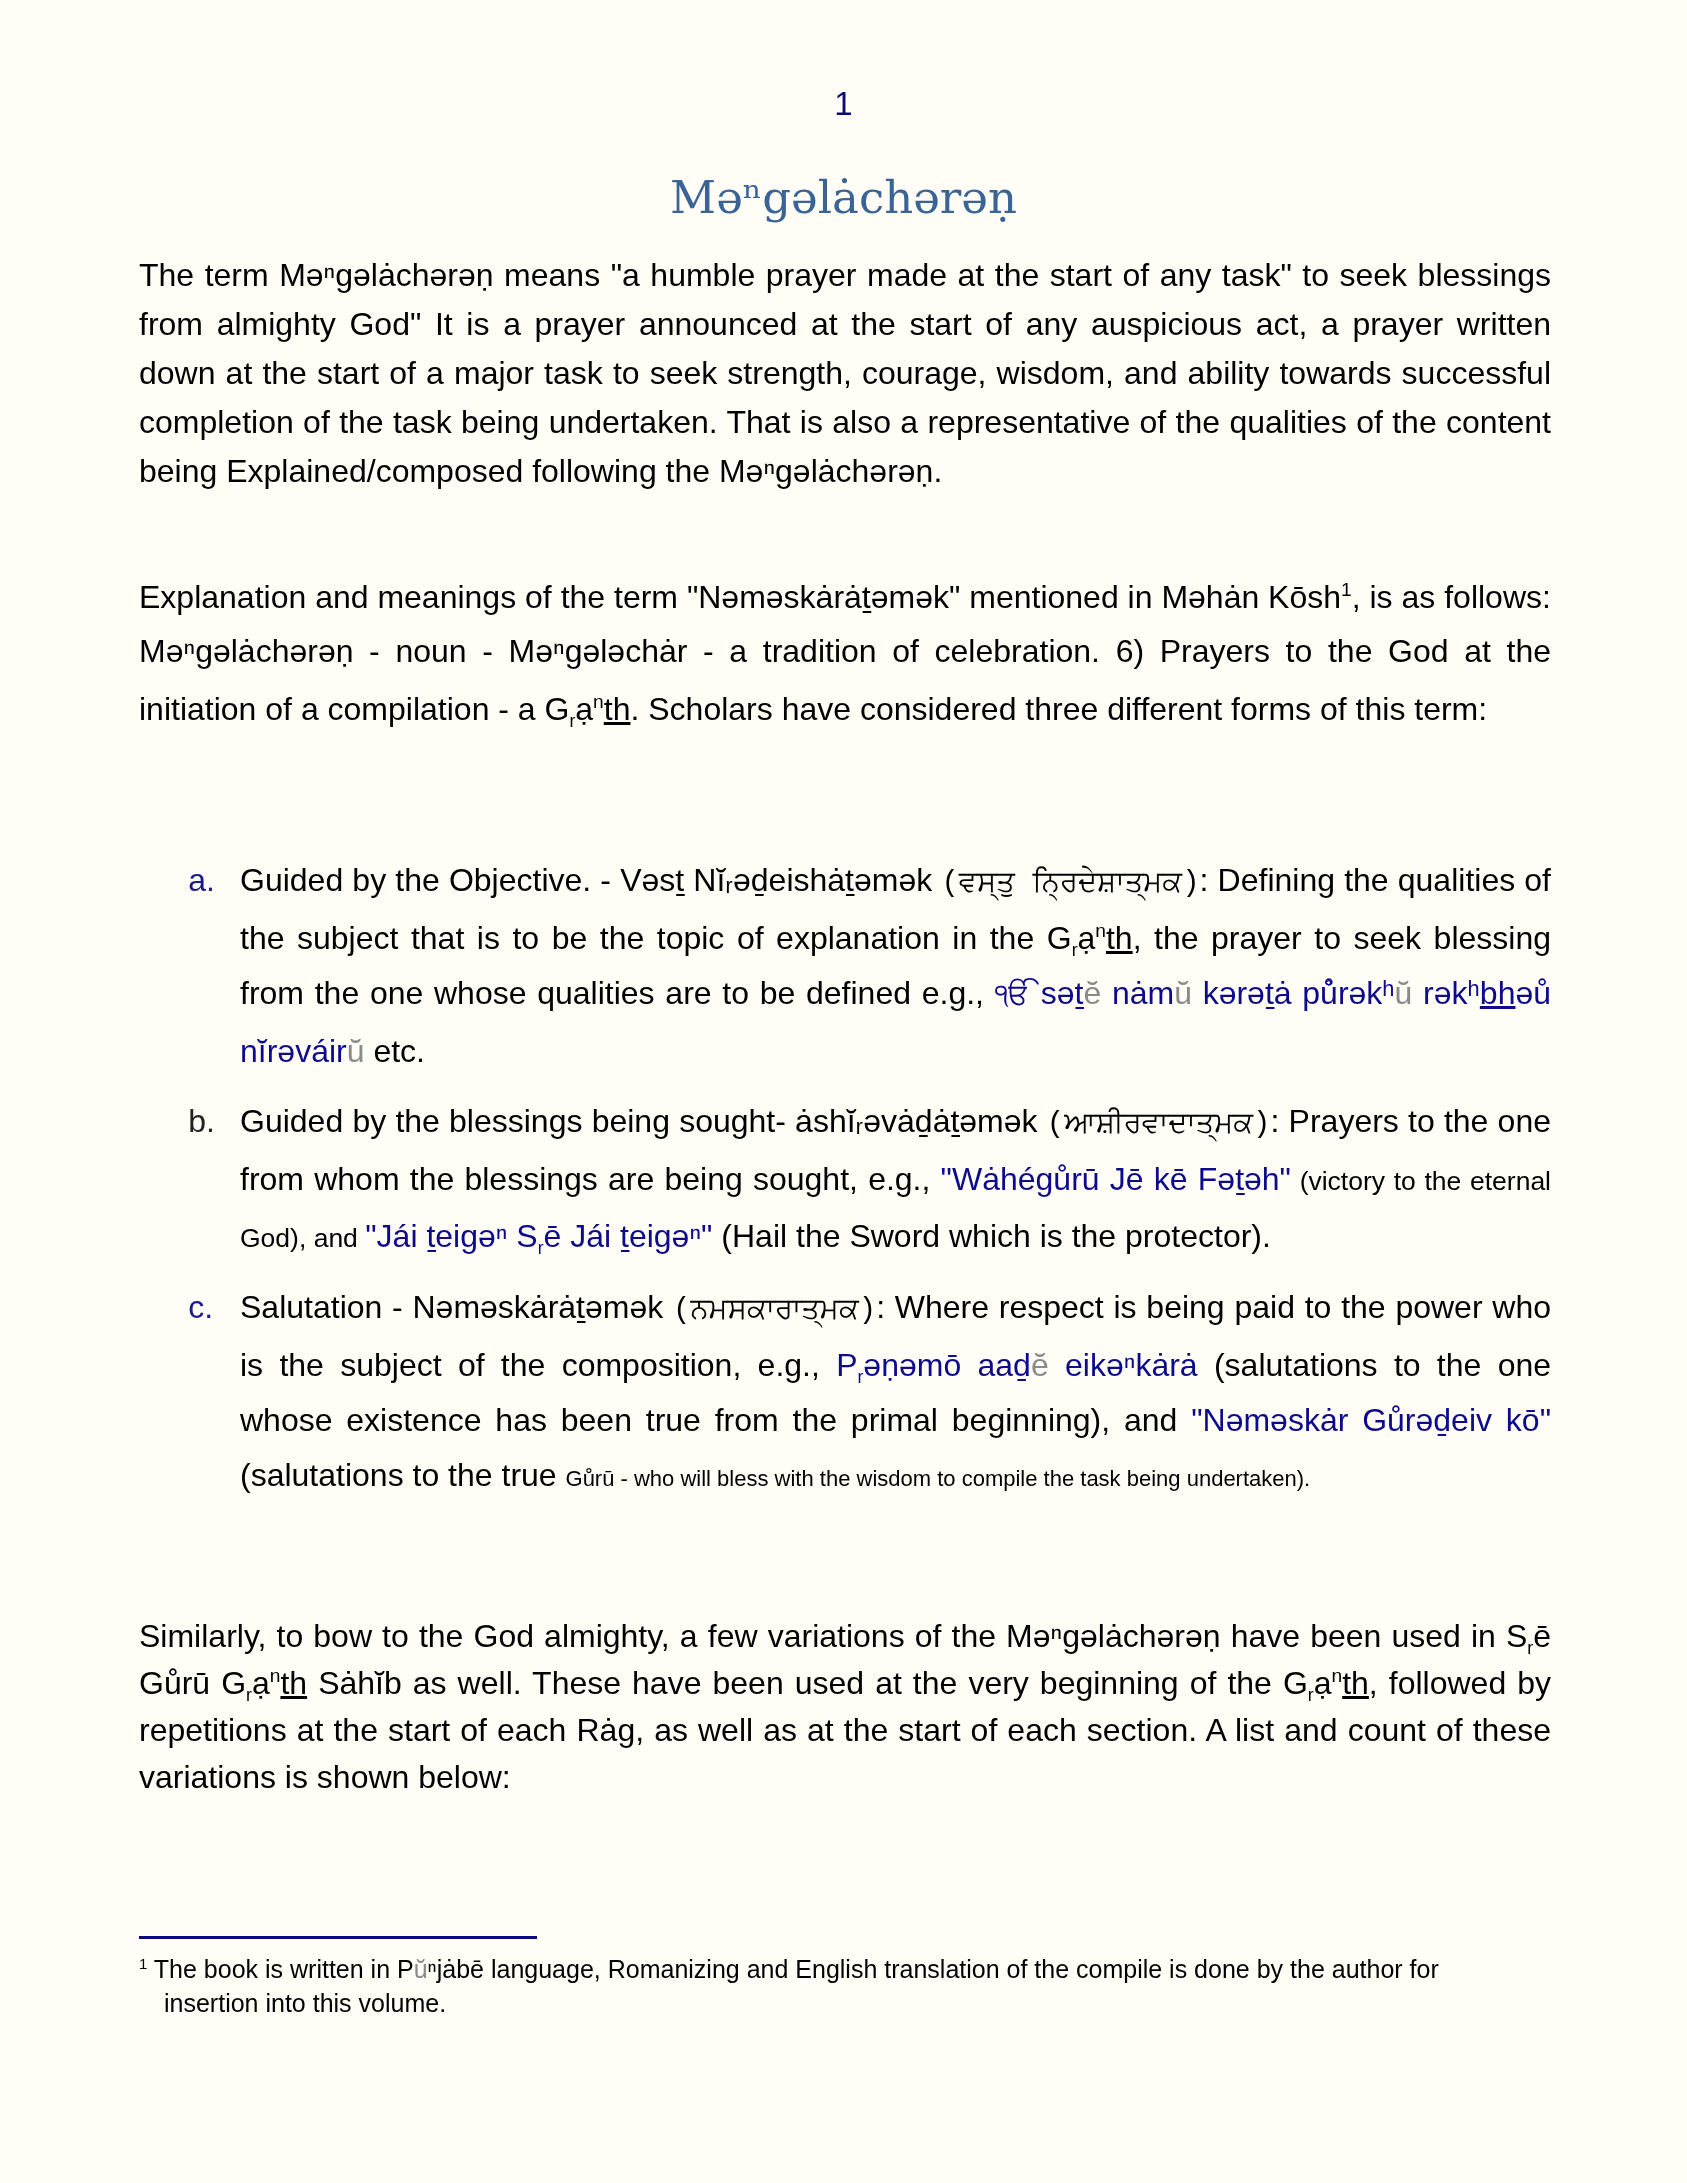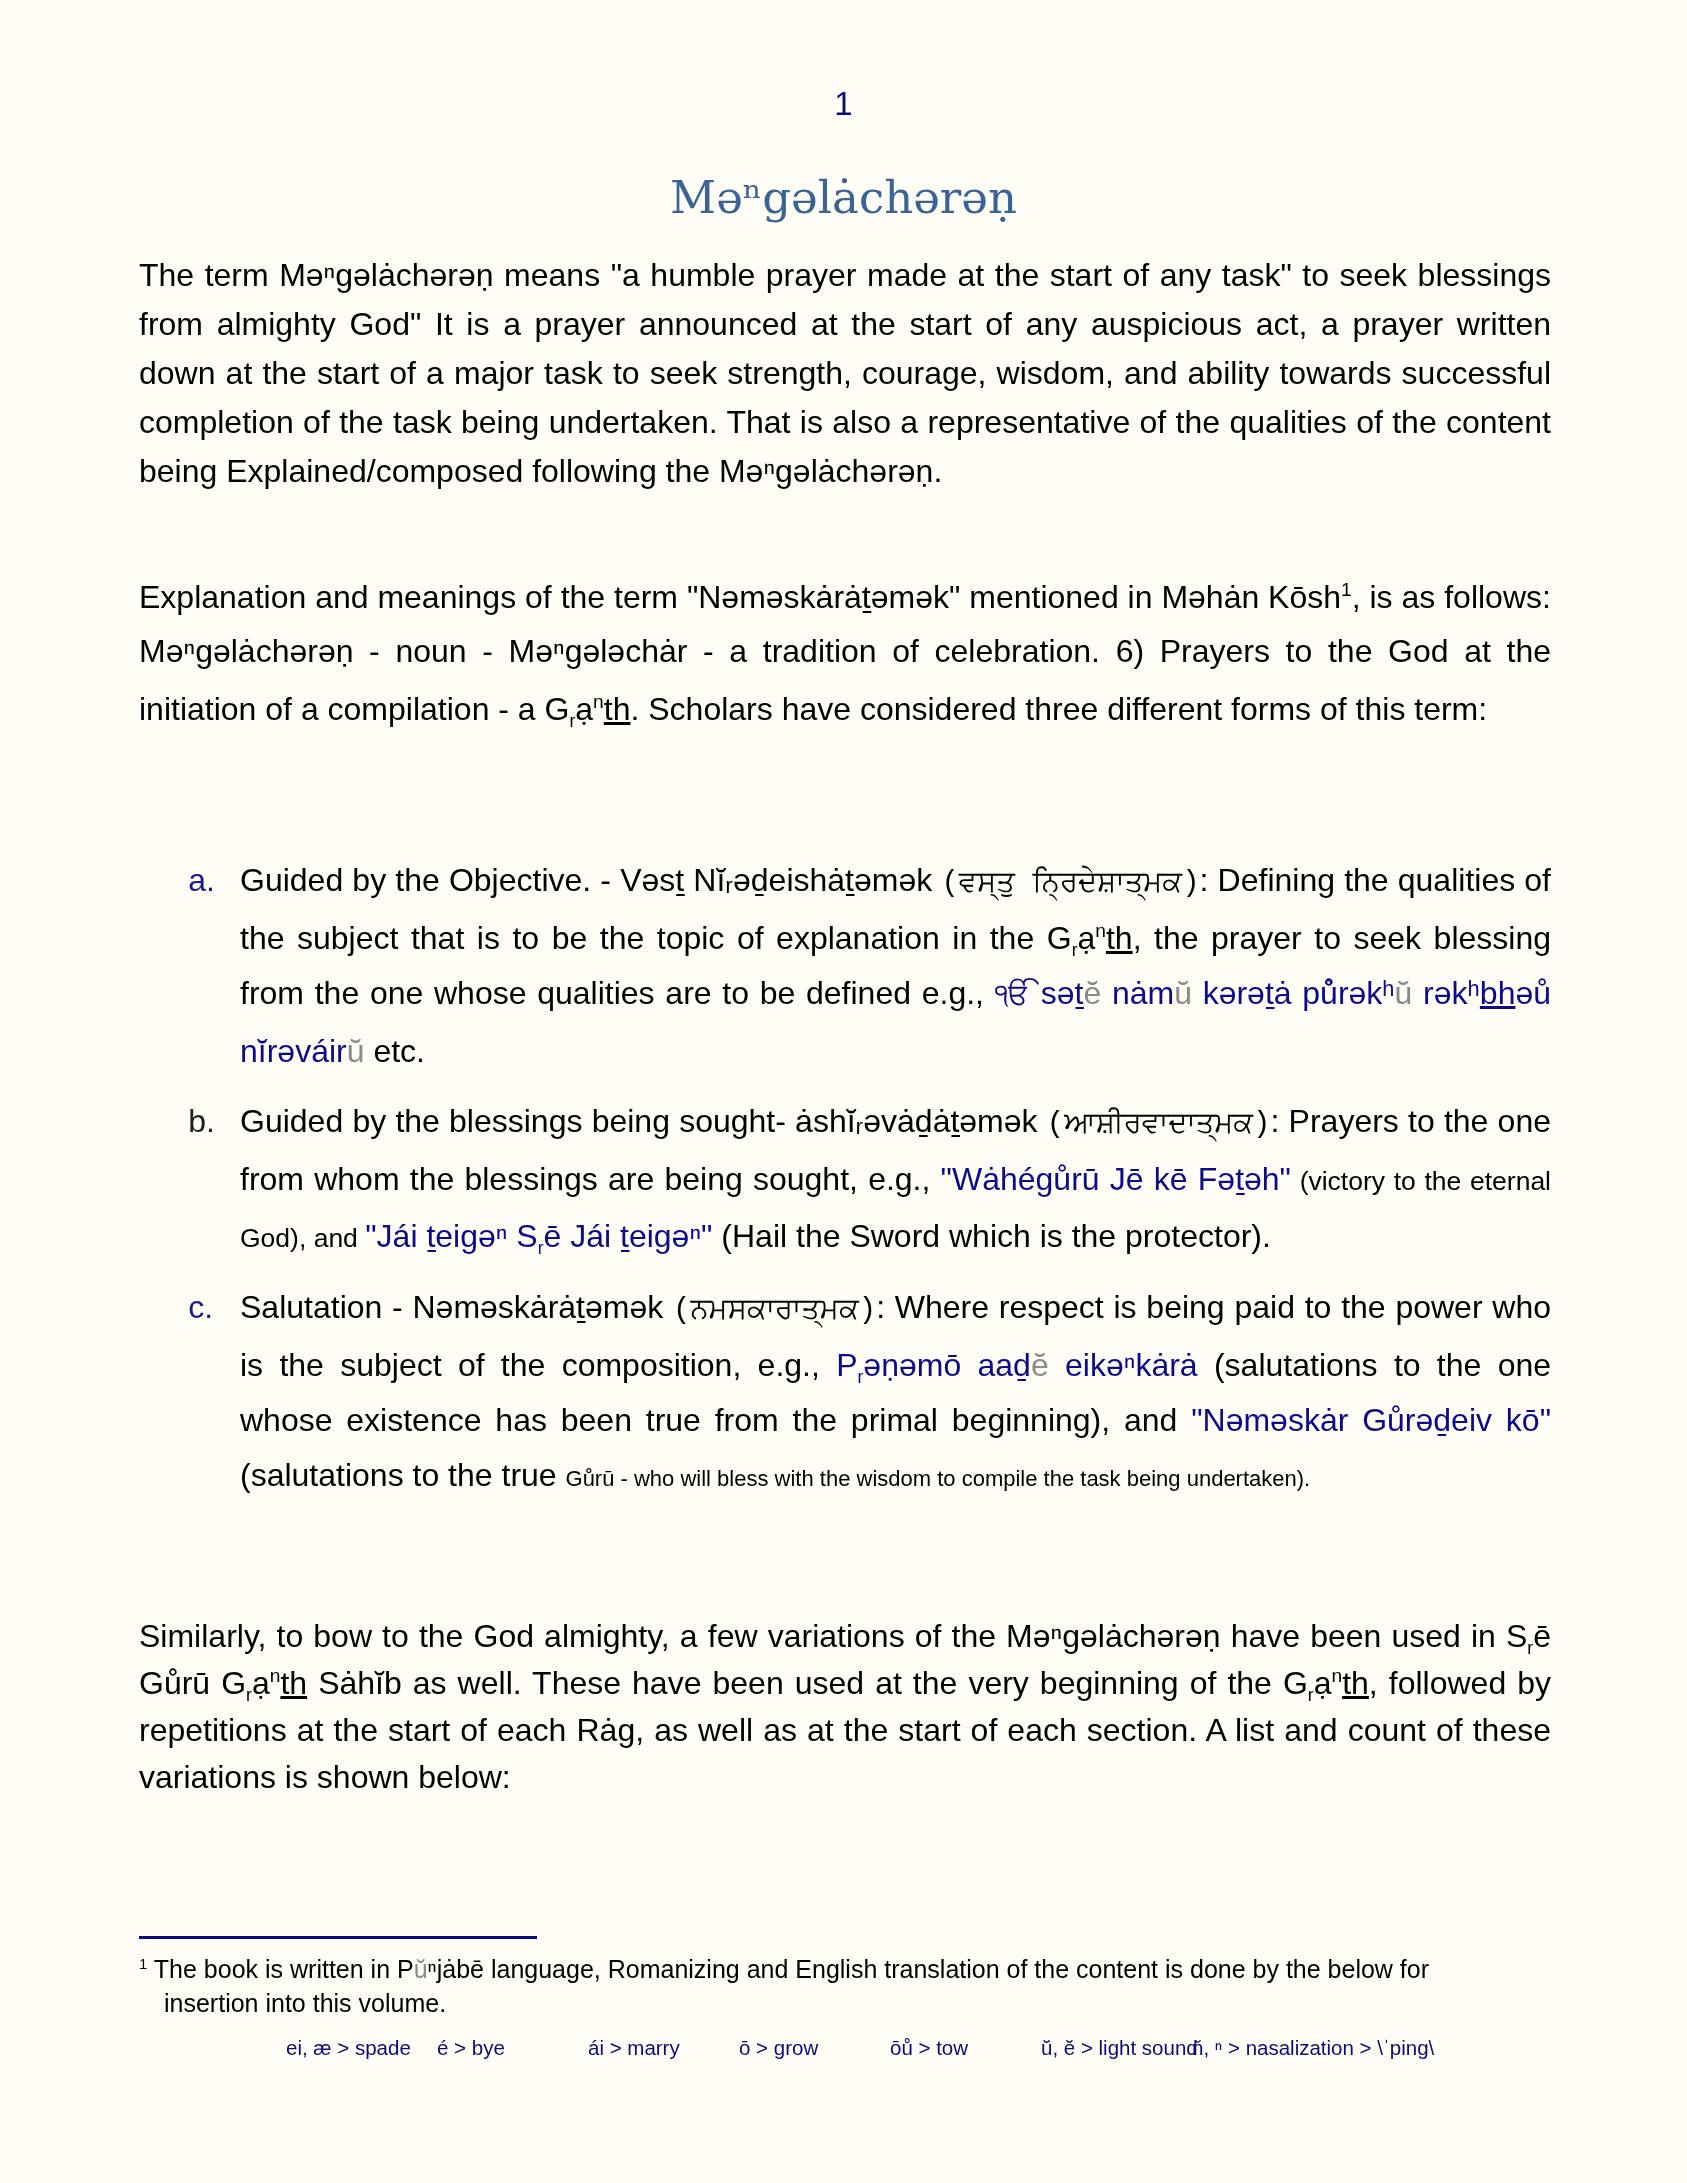--- a/index.html
+++ b/index.html
@@ -93,28 +93,19 @@
     <span>Salutation - Nəməskȧrȧṯəmək </span><span class="gurmukhi">(ਨਮਸਕਾਰਾਤ੍ਮਕ)</span><span>: Where respect is being paid to the power who is the subject of the composition, e.g., </span><span class="g">P</span><sub class="g">r</sub><span class="g">əṇəmō aaḏ</span><span class="grey">ĕ</span><span class="g"> eikəⁿkȧrȧ</span><span> (salutations to the one whose existence has been true from the primal beginning), and </span><span class="g">"Nəməskȧr Gůrəḏeiv kō"</span><span> (salutations to the true </span><span class="small">Gůrū - who will bless with the wisdom to compile the task being undertaken).</span>
   </div>
 </div>
 
 <div class="body-text p3">
   <span>Similarly, to bow to the God almighty, a few variations of the Məⁿgəlȧchərəṇ have been used in S</span><sub>r</sub><span>ē Gůrū G</span><sub>r</sub><span>ạ</span><sup>n</sup><span class="u">th</span><span> Sȧhĭb as well. These have been used at the very beginning of the G</span><sub>r</sub><span>ạ</span><sup>n</sup><span class="u">th</span><span>, followed by repetitions at the start of each Rȧg, as well as at the start of each section. A list and count of these variations is shown below:</span>
 </div>
 
 <div class="footnote-rule"></div>
 <div class="footnote">
-  <sup>1</sup><span> The book is written in P</span><span class="grey">ŭ</span><span>ⁿjȧbē language, Romanizing and English translation of the content is done by the below for</span><br>
+  <sup>1</sup><span> The book is written in P</span><span class="grey">ŭ</span><span>ⁿjȧbē language, Romanizing and English translation of the compile is done by the author for</span><br>
   <span class="cont">insertion into this volume.</span>
 </div>
 
 <div class="legend">
-  <div class="legend-row" id="legend-row-2">
-      <span class="legend-cell">ei, æ &gt; spade</span>
-      <span class="legend-cell">é &gt; bye</span>
-      <span class="legend-cell">ái &gt; marry</span>
-      <span class="legend-cell">ō &gt; grow</span>
-      <span class="legend-cell">ōů &gt; tow</span>
-      <span class="legend-cell" style="color: rgb(11, 11, 122);">ŭ, ĕ &gt; light sound</span>
-      <span class="legend-cell">ň, ⁿ &gt; nasalization &gt; \ˈping\</span>
-    </div>
 </div>
 
 
 </body></html>

